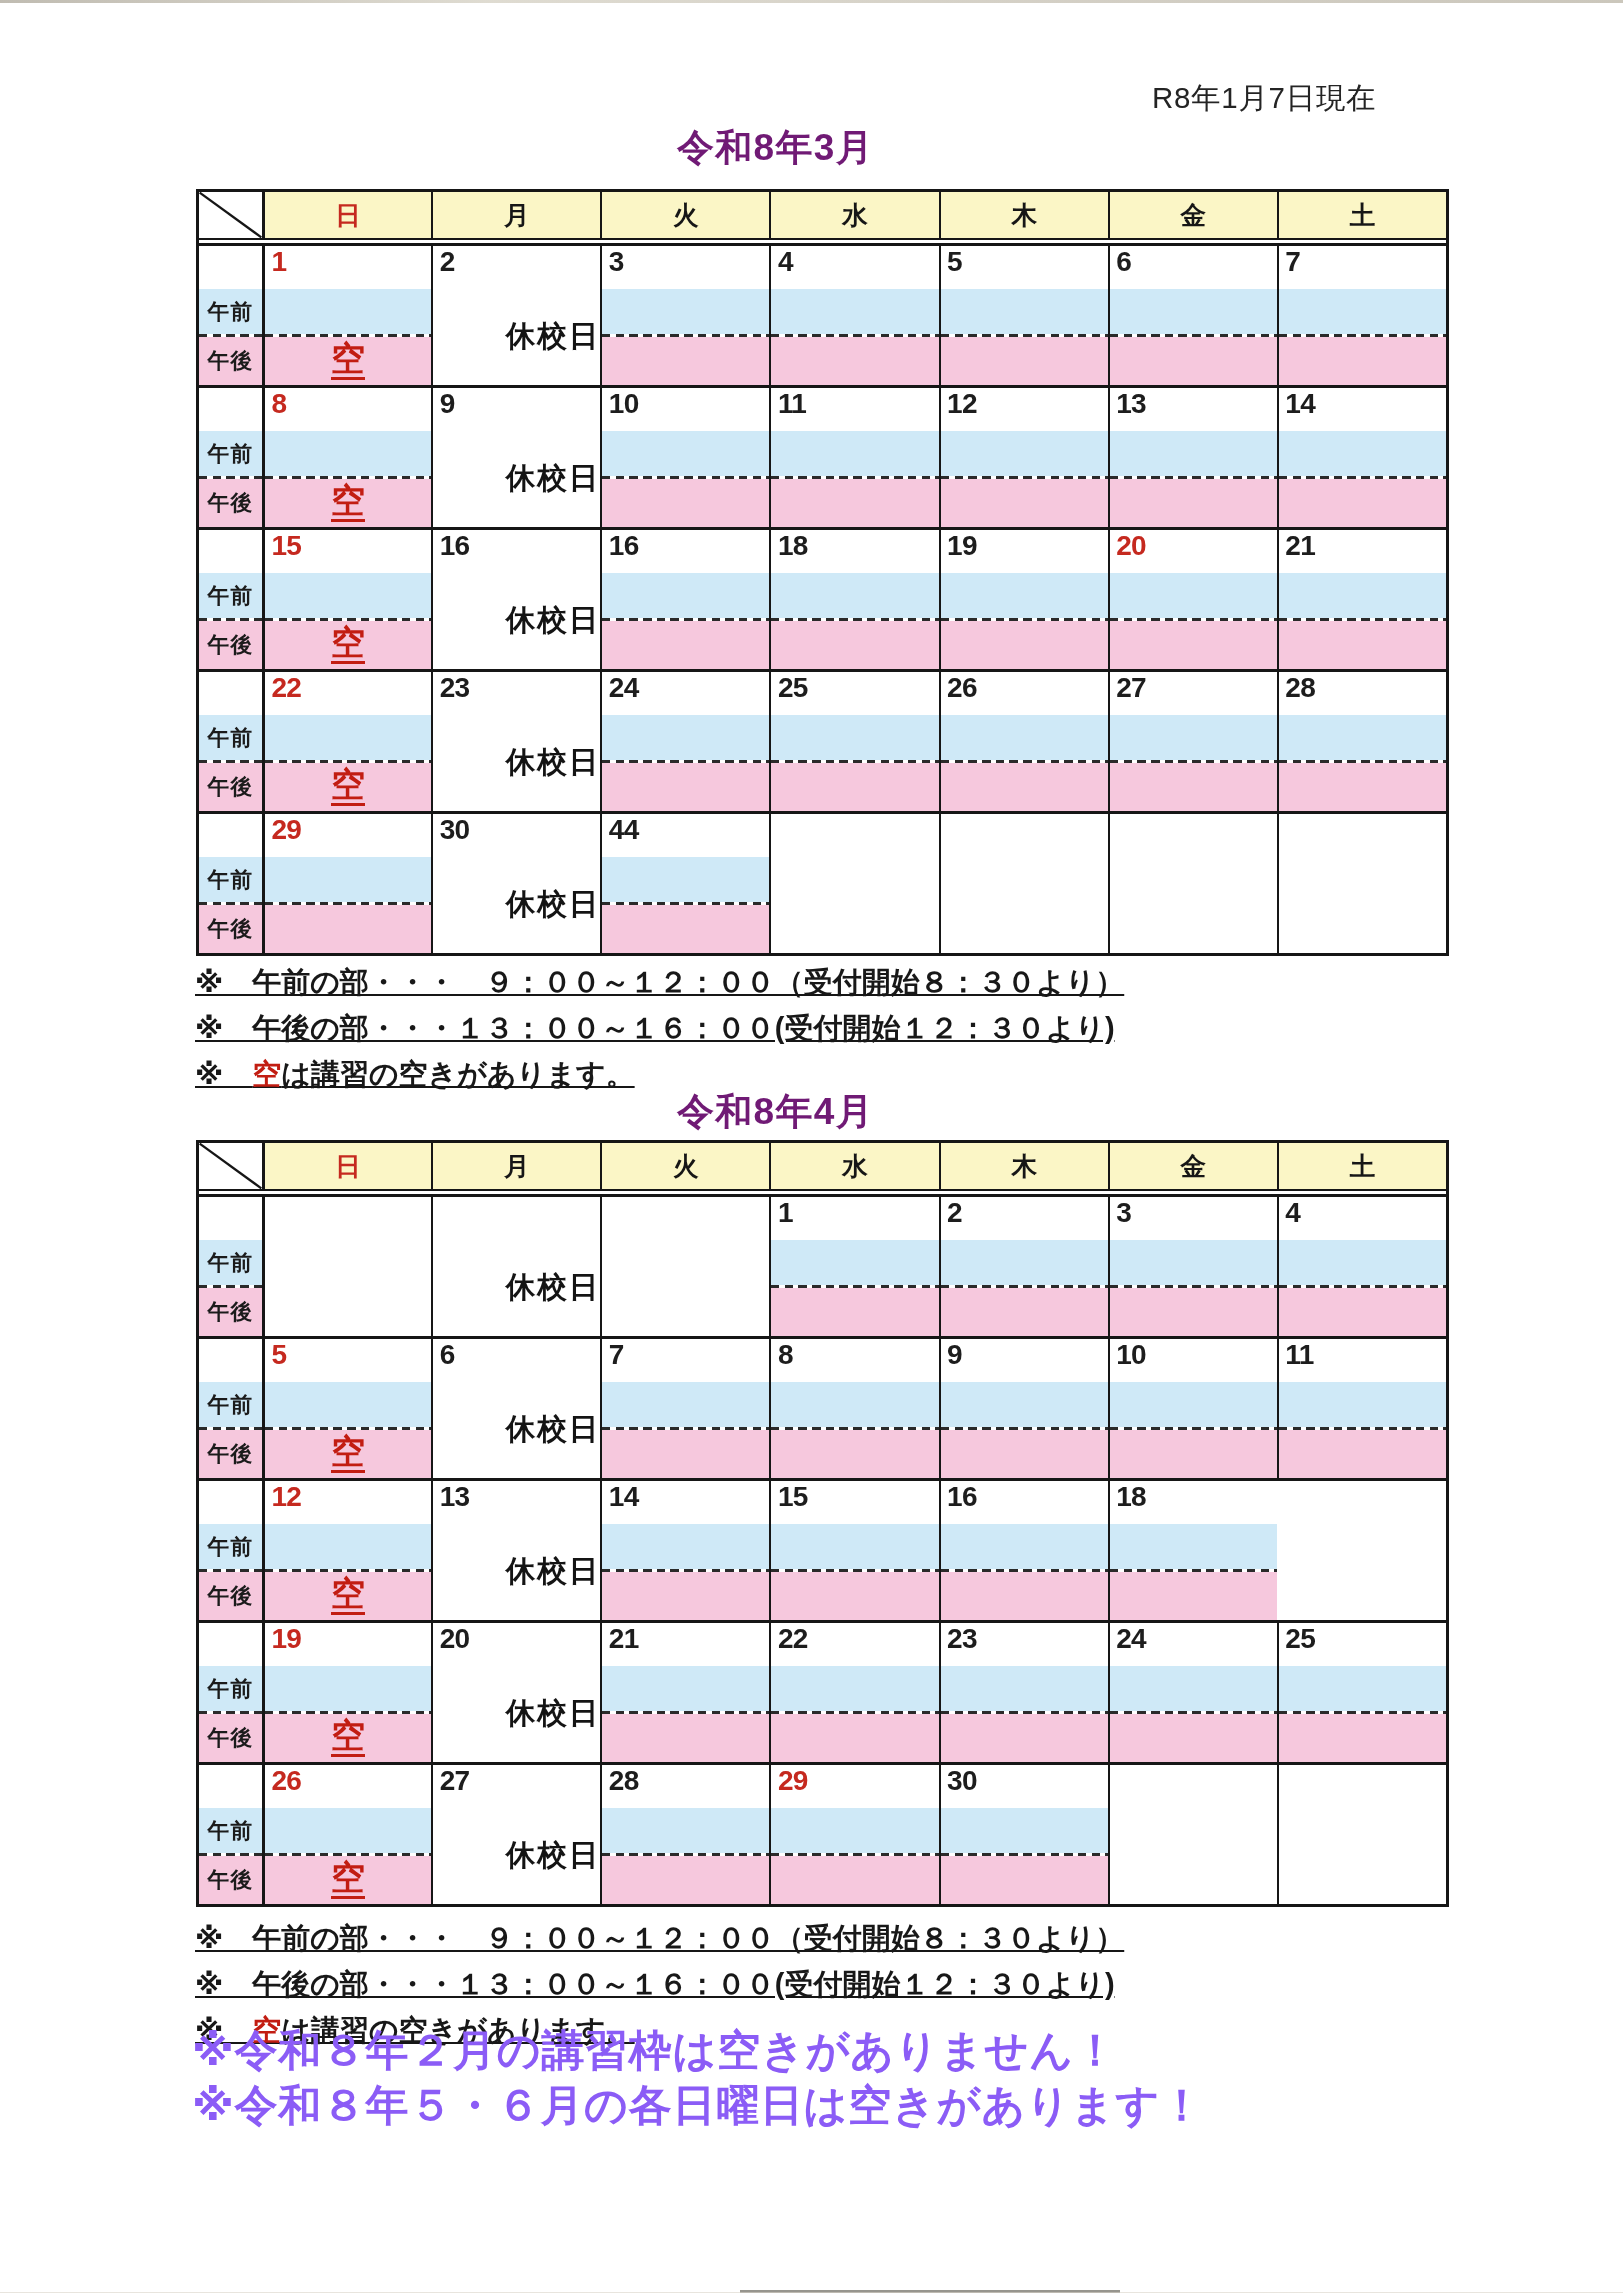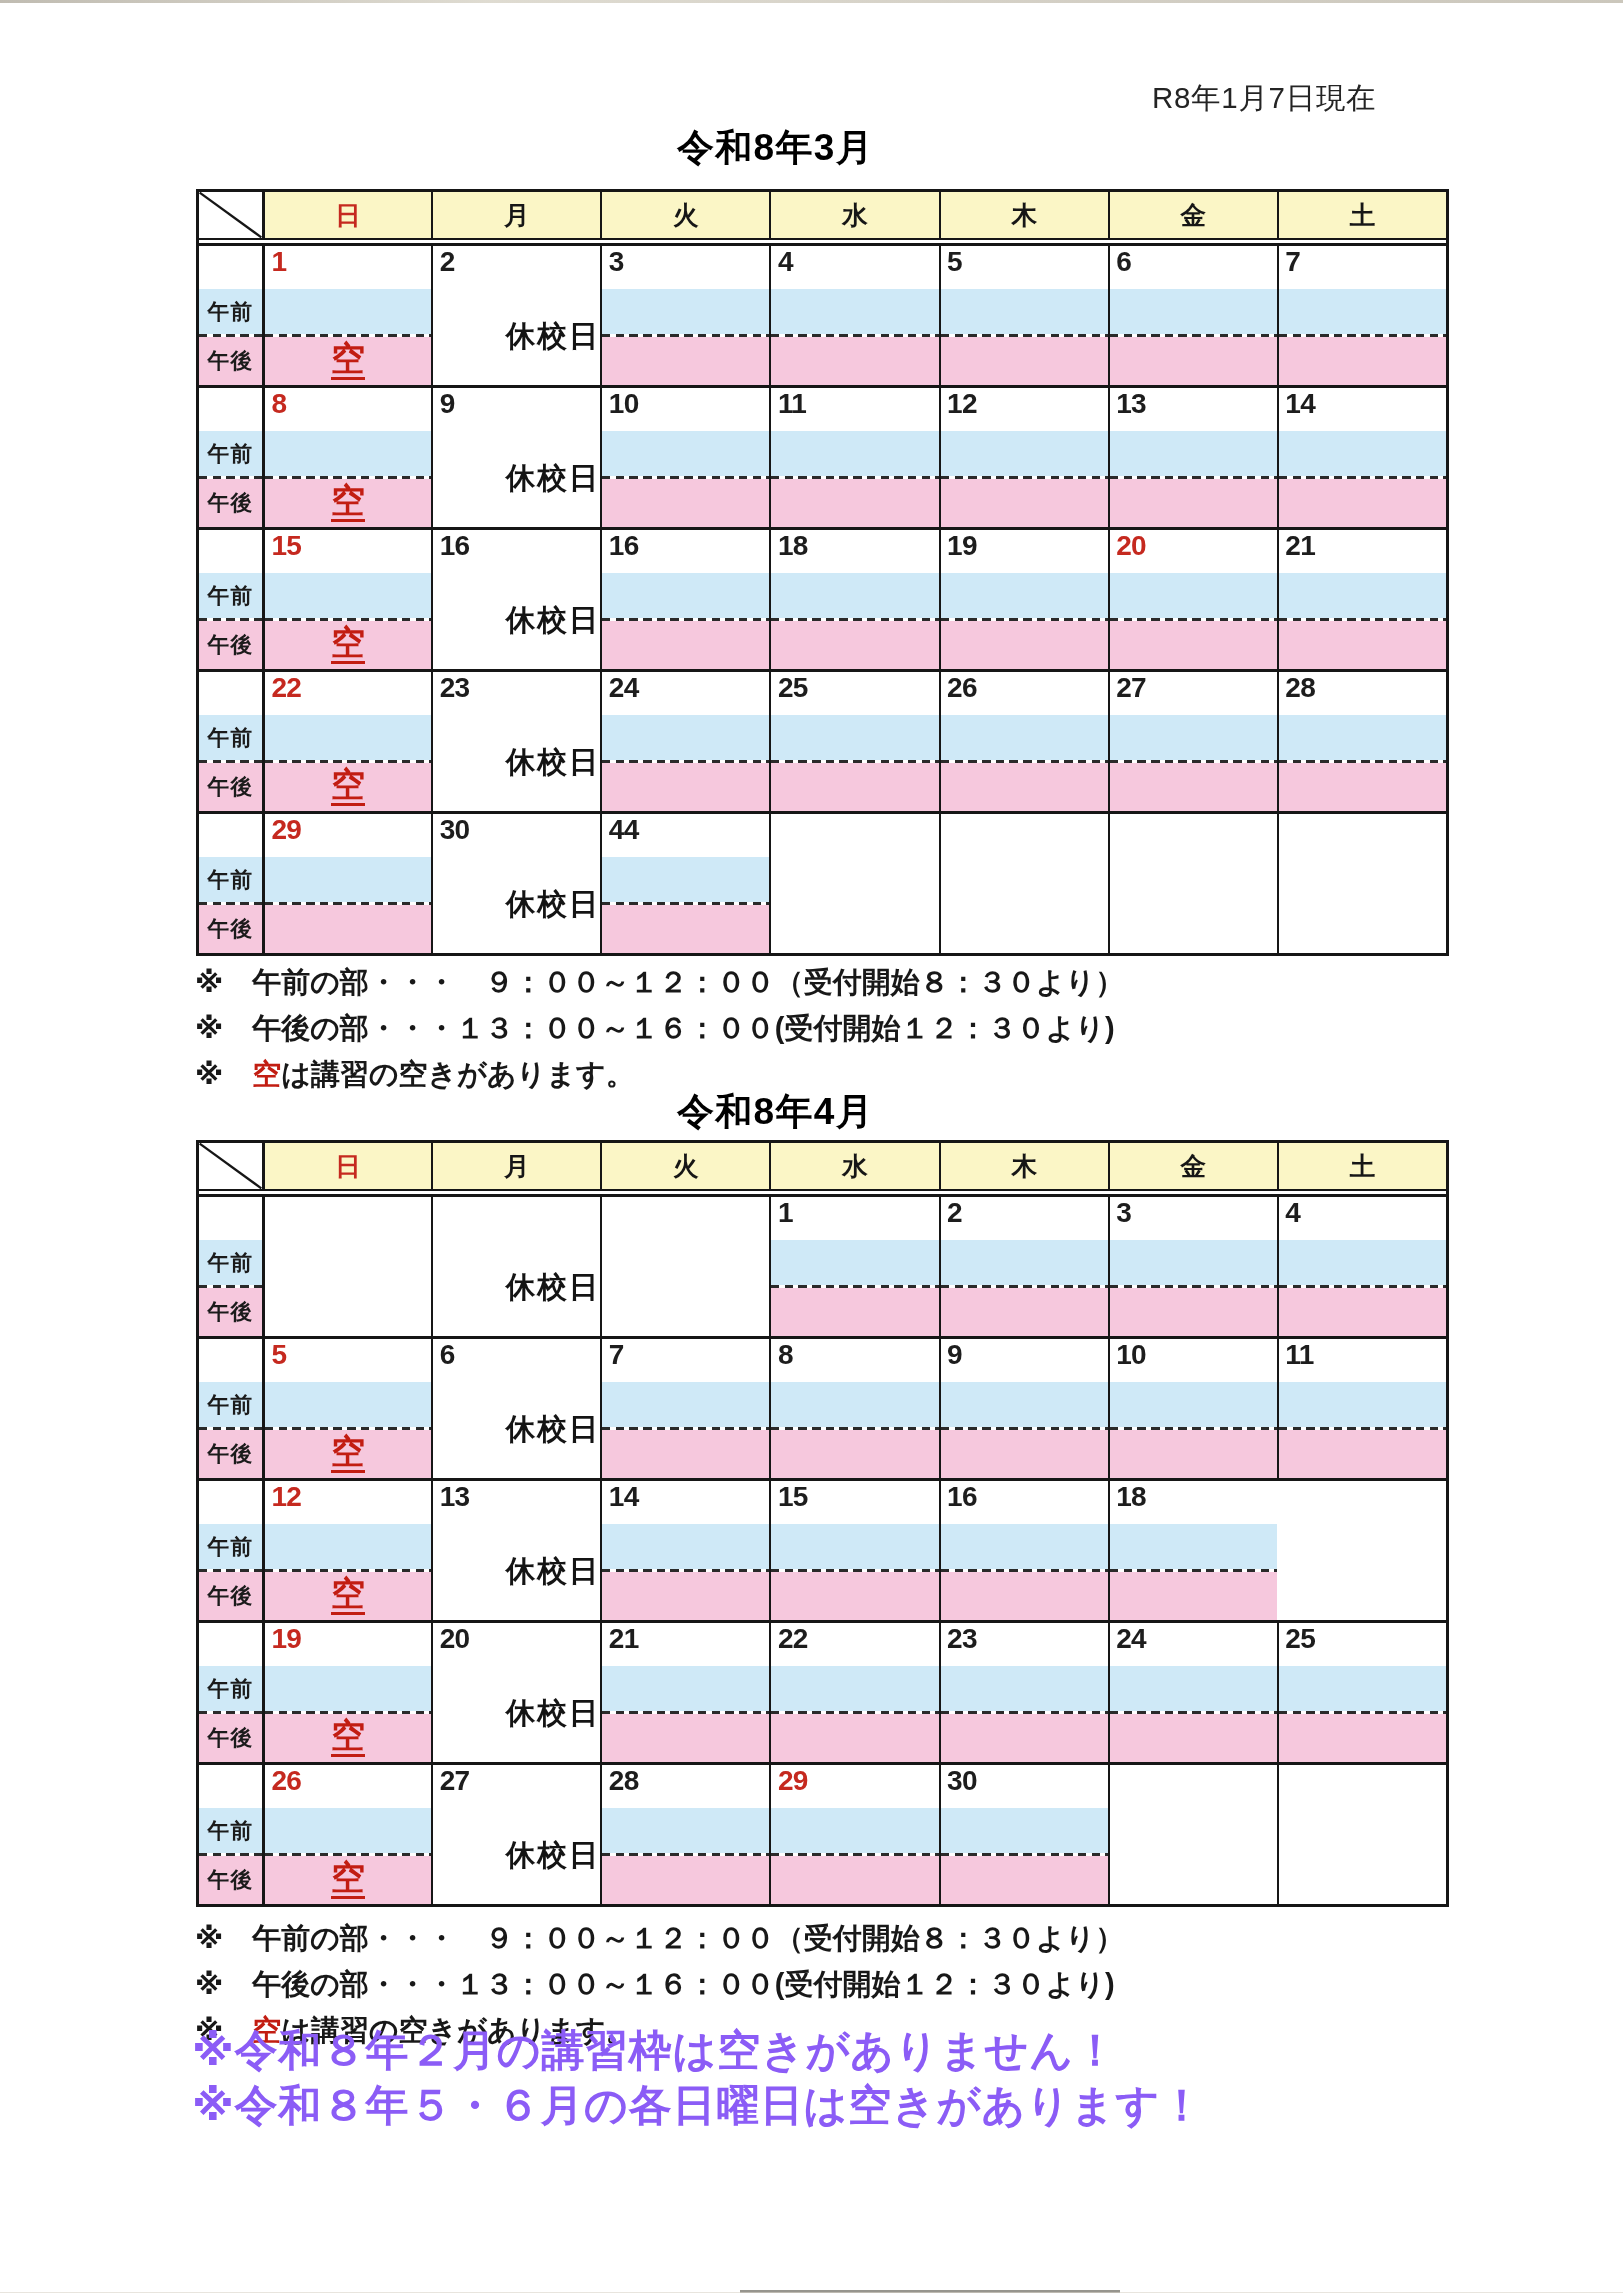--- a/index.html
+++ b/index.html
@@ -6,21 +6,21 @@
   .page{position:relative;width:1623px;height:2295px;background:#ffffff;overflow:hidden;
         font-family:"Liberation Sans","DejaVu Sans",sans-serif;color:#161616;}
   .scan-edge-top{position:absolute;top:0;left:0;width:1623px;height:3.3px;
         background:linear-gradient(90deg,#b5b0a4,#d9d5c9 30%,#ccc7bb 65%,#c2bdb0);opacity:.85;}
   .scan-edge-bottom{position:absolute;top:2290px;left:740px;width:380px;height:2.6px;background:#7d7b72;opacity:.8;}
   .scan-edge-bottom2{position:absolute;top:2292px;left:0;width:1623px;height:1.3px;background:#d8d4c8;opacity:.6;}
 
   .asof{position:absolute;top:79px;left:1152px;font-size:29.5px;font-weight:normal;color:#242424;letter-spacing:0.7px;}
 
   .cal-title{position:absolute;left:0;width:1551px;margin:0;text-align:center;
-             font-size:37px;font-weight:bold;color:#000000;letter-spacing:1.3px;}
+             font-size:37px;font-weight:bold;color:#701a75;letter-spacing:1.3px;}
   .t1{top:123px;}
   .t2{top:1087px;}
 
   .cal-table{position:absolute;left:196px;width:1253px;box-sizing:border-box;
              border:3.3px solid #161616;background:#fff;}
   #cal0{top:189px;}
   #cal1{top:1140px;}
 
   .cal-head{display:grid;grid-template-columns:63px repeat(7,1fr);height:46px;}
   .corner{position:relative;background:#fff;}
@@ -46,21 +46,21 @@
   .dash{height:2.6px;background:repeating-linear-gradient(90deg,#2a2a2a 0 8.5px,rgba(0,0,0,0) 8.5px 13.7px);}
   .pm{height:48px;background:var(--pink);display:flex;align-items:center;justify-content:center;}
   .labelcol .strip{background:#fff;}
   .time-label{font-size:21.6px;font-weight:bold;color:#1b1b1b;letter-spacing:1.3px;}
   .vac{font-size:34px;font-weight:bold;color:var(--red2);line-height:1;
        border-bottom:3.3px solid var(--red2);padding-bottom:2px;}
   .closed-wrap{position:absolute;top:43px;left:0;right:0;bottom:0;
        display:flex;align-items:center;justify-content:flex-end;}
   .closed-label{font-size:29.5px;font-weight:bold;color:#141414;letter-spacing:2px;}
 
-  .notes{position:absolute;left:195px;}
+  .notes{position:absolute;left:195px;text-decoration:underline;}
   .n1{top:961px;}
   .n2{top:1917px;}
   .note{font-size:29px;font-weight:bold;color:#181818;height:46px;line-height:42px;white-space:pre;}
   .red-kanji{color:var(--red2);}
 
   .footer{position:absolute;left:192px;top:2023px;}
   .alert{font-size:43px;font-weight:bold;color:#8b5cf6;line-height:55px;letter-spacing:0.7px;white-space:pre;}
 </style>
 </head>
 <body>

